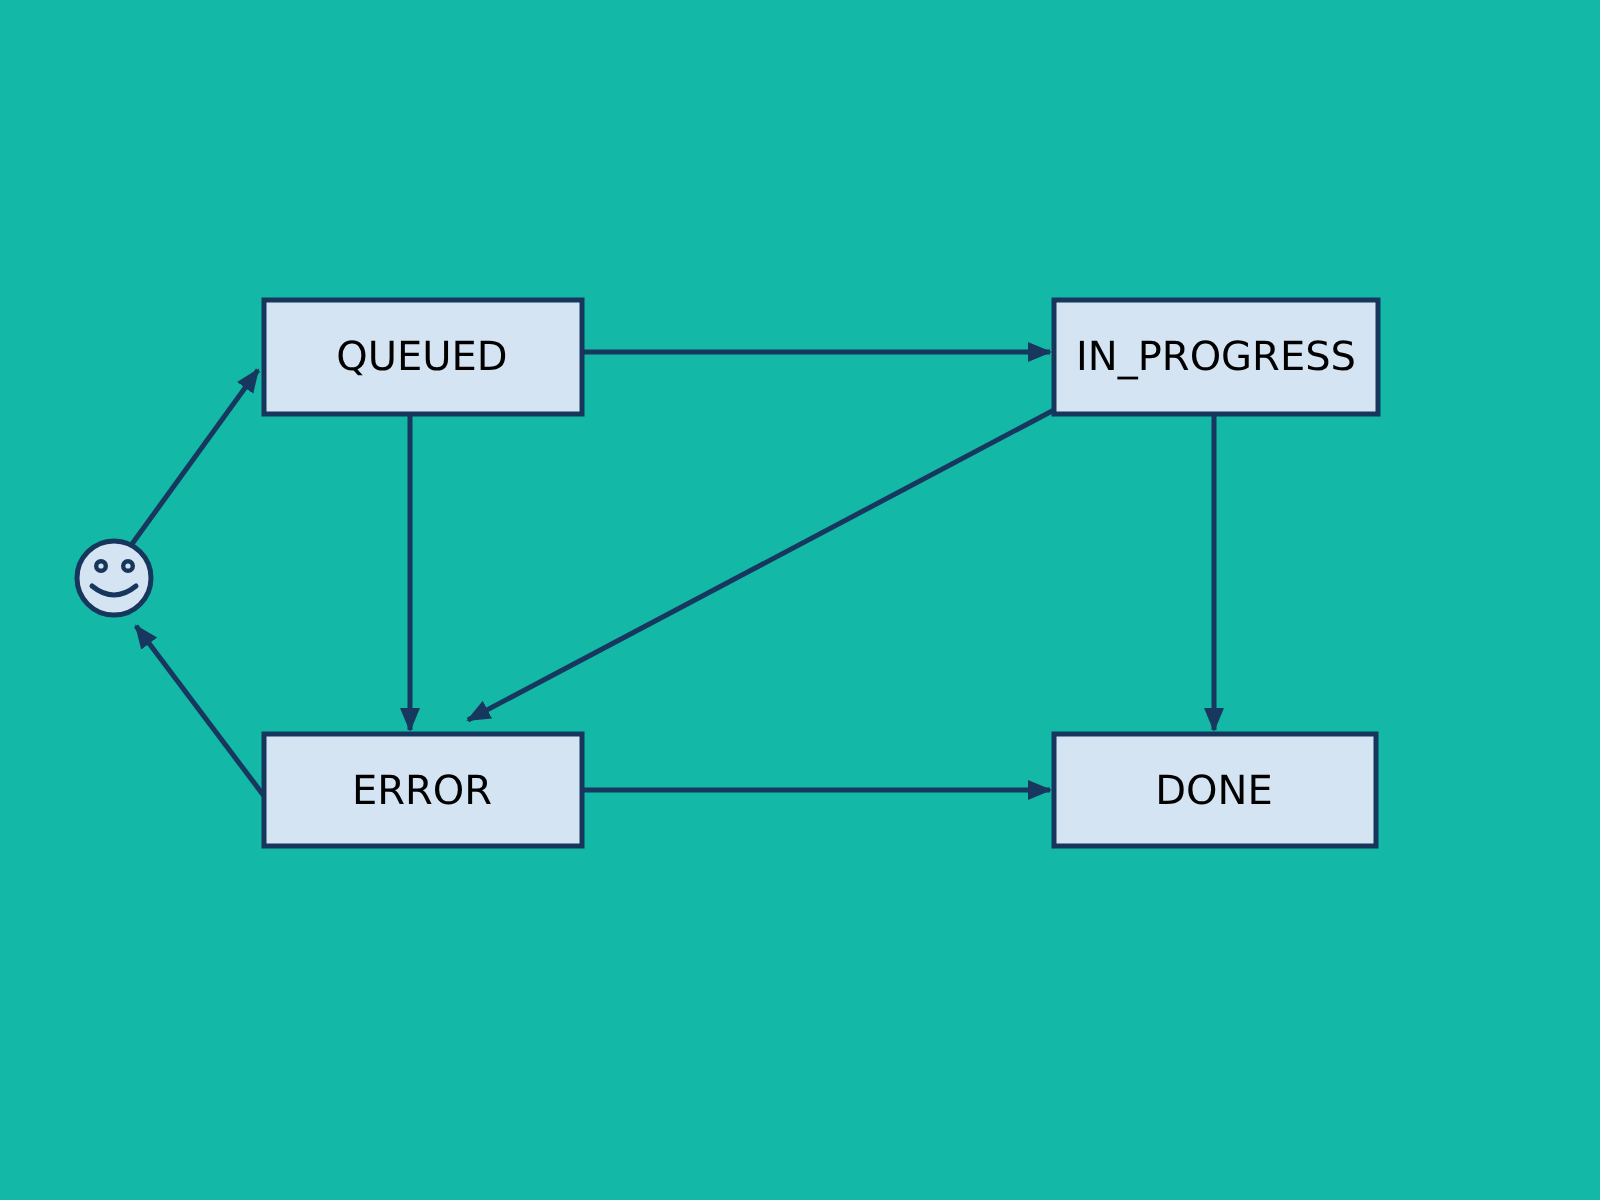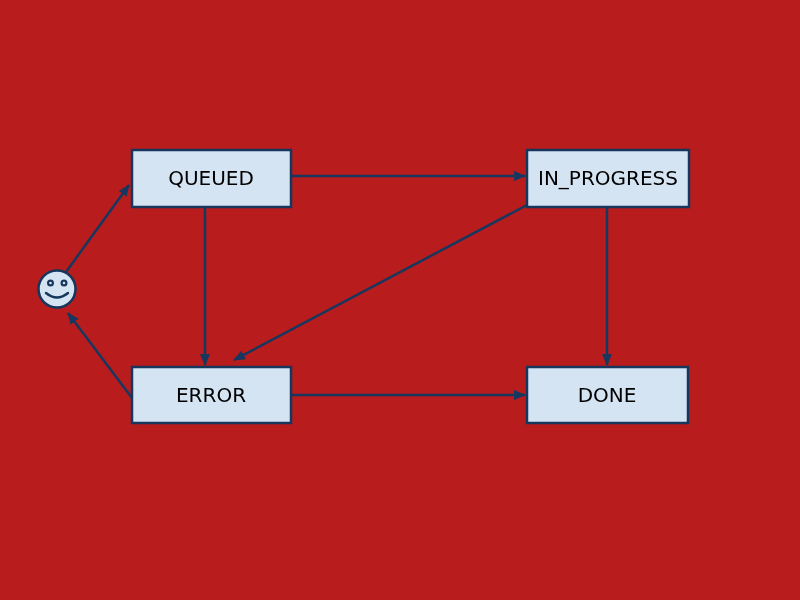--- a/index.html
+++ b/index.html
@@ -8,21 +8,21 @@
     background: #000000;
     width: 800px;
     height: 600px;
     overflow: hidden;
     font-family: "DejaVu Sans", "Liberation Sans", sans-serif;
   }
   .stage {
     position: relative;
     width: 800px;
     height: 600px;
-    background: #b91c1c;
+    background: #14b8a6;
   }
   svg { display: block; }
   .node-rect {
     fill: #d5e4f3;
     stroke: #16365c;
     stroke-width: 2.5;
   }
   .node-label {
     fill: #000000;
     font-size: 20px;

